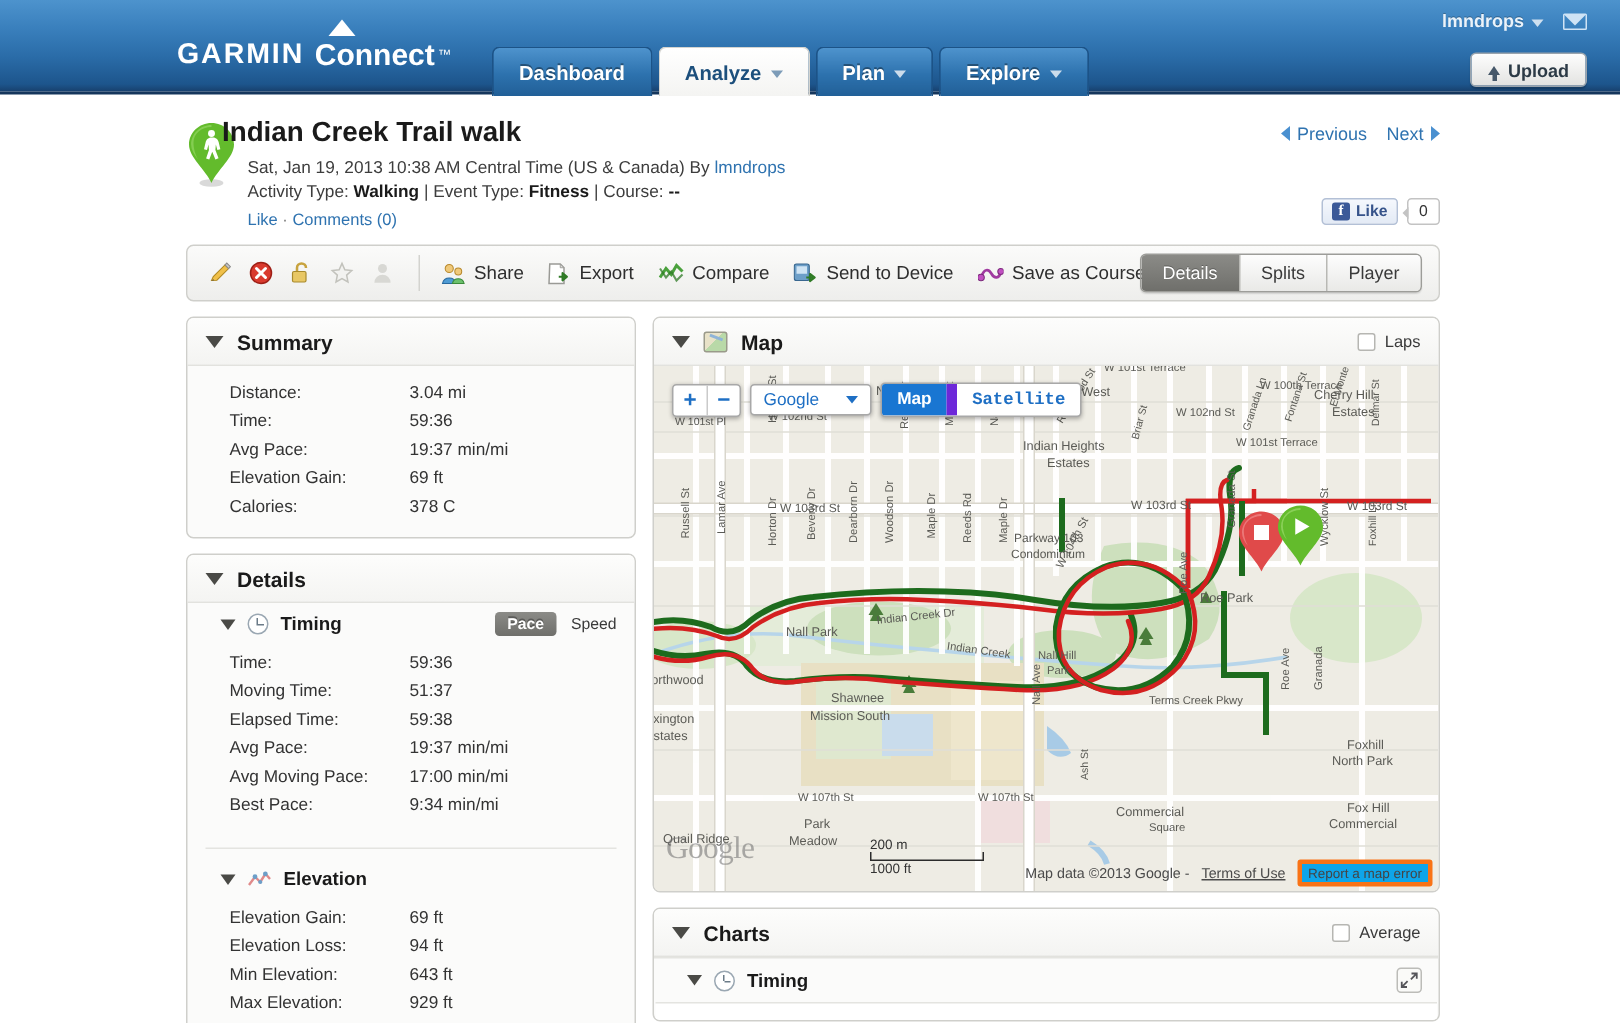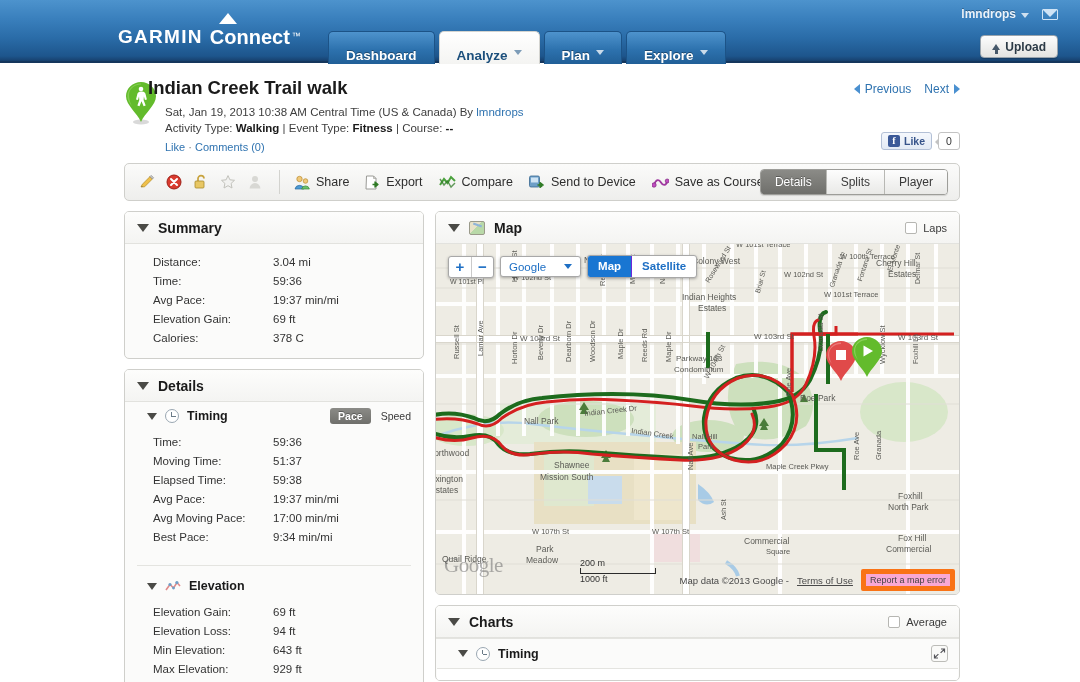--- a/index.html
+++ b/index.html
@@ -34,21 +34,21 @@
   }
   .logo-connect {
     font-size: 20px; font-weight: bold; margin-left: 7px;
     line-height: 27px; letter-spacing: 0px;
   }
   .logo-tm { font-size: 9px; margin-left: 2px; line-height: 30px; }
 
   .navtabs { position: absolute; left: 328px; top: 31px; display: flex; gap: 4px; }
   .navtab {
     height: 32px; padding: 16px 17px;
-    display: flex; align-items: flex-start; gap: 6px;
+    display: flex; align-items: center; gap: 6px;
     font-size: 13.5px; font-weight: bold; color: #ffffff;
     background: linear-gradient(to bottom, #4e93cd 0%, #2d72ae 55%, #215f97 100%);
     border: 1px solid #1c5387; border-bottom: none;
     border-radius: 5px 5px 0 0;
     text-shadow: 0 -1px 0 rgba(0,0,0,.35);
     cursor: pointer;
   }
   .navtab.active {
     background: linear-gradient(to bottom, #ffffff 0%, #f4f4f2 100%);
     color: #1c4f7c; border-color: #d4d4d0;
@@ -247,28 +247,28 @@
     font-size: 11.5px; color: #1e6fc4; cursor: pointer;
     box-shadow: 0 1px 3px rgba(0,0,0,.3);
   }
   .prov-caret { width:0;height:0;border-left:4px solid transparent;border-right:4px solid transparent;border-top:5px solid #1e6fc4; }
   .mtype-box {
     display: flex; background: #fff; border: 1px solid #a8a8a8; border-radius: 3px;
     box-shadow: 0 1px 3px rgba(0,0,0,.3); overflow: hidden;
   }
   .mtype { height: 21px; line-height: 21px; padding: 0 10px; font-size: 11.5px; color: #1e6fc4; cursor: pointer; font-weight: bold; }
   .mtype.on { background: #1976d2; color: #fff; }
-  .mtype + .mtype { border-left: 1px solid #6d28d9; }
+  .mtype + .mtype { border-left: 7px solid #6d28d9; font-family: Liberation Mono, monospace; }
 
   .map-attrib {
     position: absolute; right: 4px; bottom: 3px; z-index: 40;
     display: flex; align-items: center; gap: 8px; font-size: 9.5px; color: #4a4a4a;
   }
   .map-report {
-    background: #f9a8d4; border: 5px solid #f97316; border-radius: 2px;
+    background: #0ea5e9; border: 3px solid #f97316; border-radius: 2px;
     padding: 1px 4px; font-size: 9px; color: #444; cursor: pointer; text-align: right;
   }
   .goog-wm {
     position: absolute; left: 8px; bottom: 16px; z-index: 40;
     font-family: "Liberation Serif", serif; font-size: 21px;
     color: rgba(110,110,110,.55); letter-spacing: -0.5px;
   }
   .scalebar { position: absolute; left: 144px; bottom: 10px; z-index: 40; font-size: 9px; color: #333; }
   .scale-line { border: 1px solid #2b2b2b; border-top: none; width: 76px; height: 6px; }
 
@@ -662,21 +662,21 @@
             <div style="position: absolute; left: 318px; top: 88px; font-size: 8px; color: rgb(90, 90, 85); white-space: nowrap; font-family: &quot;Liberation Sans&quot;, sans-serif; transform-origin: 0px 0px;">W 103rd St</div>
             <div style="position: absolute; left: 462px; top: 89px; font-size: 8px; color: rgb(90, 90, 85); white-space: nowrap; font-family: &quot;Liberation Sans&quot;, sans-serif; transform-origin: 0px 0px;">W 103rd St</div>
             <div style="position: absolute; left: 240px; top: 110px; font-size: 8px; color: rgb(90, 90, 85); white-space: nowrap; font-family: &quot;Liberation Sans&quot;, sans-serif; transform-origin: 0px 0px;">Parkway 103</div>
             <div style="position: absolute; left: 238px; top: 121px; font-size: 8px; color: rgb(90, 90, 85); white-space: nowrap; font-family: &quot;Liberation Sans&quot;, sans-serif; transform-origin: 0px 0px;">Condominium</div>
             <div style="position: absolute; left: 364px; top: 149px; font-size: 8.5px; color: rgb(90, 90, 85); white-space: nowrap; font-family: &quot;Liberation Sans&quot;, sans-serif; transform-origin: 0px 0px;">Roe Park</div>
             <div style="position: absolute; left: 88px; top: 172px; font-size: 8.5px; color: rgb(90, 90, 85); white-space: nowrap; font-family: &quot;Liberation Sans&quot;, sans-serif; transform-origin: 0px 0px;">Nall Park</div>
             <div style="position: absolute; left: 148px; top: 165px; font-size: 7.5px; color: rgb(90, 90, 85); white-space: nowrap; font-family: &quot;Liberation Sans&quot;, sans-serif; transform-origin: 0px 0px; transform: rotate(-6deg);">Indian Creek Dr</div>
             <div style="position: absolute; left: 196px; top: 182px; font-size: 7.5px; color: rgb(90, 90, 85); white-space: nowrap; font-family: &quot;Liberation Sans&quot;, sans-serif; transform-origin: 0px 0px; transform: rotate(8deg);">Indian Creek</div>
             <div style="position: absolute; left: 256px; top: 188px; font-size: 7.5px; color: rgb(90, 90, 85); white-space: nowrap; font-family: &quot;Liberation Sans&quot;, sans-serif; transform-origin: 0px 0px;">Nall Hill</div>
             <div style="position: absolute; left: 262px; top: 198px; font-size: 7.5px; color: rgb(90, 90, 85); white-space: nowrap; font-family: &quot;Liberation Sans&quot;, sans-serif; transform-origin: 0px 0px;">Park</div>
-            <div style="position: absolute; left: 330px; top: 218px; font-size: 7.5px; color: rgb(90, 90, 85); white-space: nowrap; font-family: &quot;Liberation Sans&quot;, sans-serif; transform-origin: 0px 0px;">Maple Creek Pkwy</div>
+            <div style="position: absolute; left: 330px; top: 218px; font-size: 7.5px; color: rgb(90, 90, 85); white-space: nowrap; font-family: &quot;Liberation Sans&quot;, sans-serif; transform-origin: 0px 0px;">Terms Creek Pkwy</div>
             <div style="position: absolute; left: 118px; top: 216px; font-size: 8.5px; color: rgb(90, 90, 85); white-space: nowrap; font-family: &quot;Liberation Sans&quot;, sans-serif; transform-origin: 0px 0px;">Shawnee</div>
             <div style="position: absolute; left: 104px; top: 228px; font-size: 8.5px; color: rgb(90, 90, 85); white-space: nowrap; font-family: &quot;Liberation Sans&quot;, sans-serif; transform-origin: 0px 0px;">Mission South</div>
             <div style="position: absolute; left: -8px; top: 204px; font-size: 8.5px; color: rgb(90, 90, 85); white-space: nowrap; font-family: &quot;Liberation Sans&quot;, sans-serif; transform-origin: 0px 0px;">Northwood</div>
             <div style="position: absolute; left: -10px; top: 230px; font-size: 8.5px; color: rgb(90, 90, 85); white-space: nowrap; font-family: &quot;Liberation Sans&quot;, sans-serif; transform-origin: 0px 0px;">Lexington</div>
             <div style="position: absolute; left: -6px; top: 241px; font-size: 8.5px; color: rgb(90, 90, 85); white-space: nowrap; font-family: &quot;Liberation Sans&quot;, sans-serif; transform-origin: 0px 0px;">Estates</div>
             <div style="position: absolute; left: 96px; top: 283px; font-size: 7.5px; color: rgb(90, 90, 85); white-space: nowrap; font-family: &quot;Liberation Sans&quot;, sans-serif; transform-origin: 0px 0px;">W 107th St</div>
             <div style="position: absolute; left: 216px; top: 283px; font-size: 7.5px; color: rgb(90, 90, 85); white-space: nowrap; font-family: &quot;Liberation Sans&quot;, sans-serif; transform-origin: 0px 0px;">W 107th St</div>
             <div style="position: absolute; left: 308px; top: 292px; font-size: 8.5px; color: rgb(90, 90, 85); white-space: nowrap; font-family: &quot;Liberation Sans&quot;, sans-serif; transform-origin: 0px 0px;">Commercial</div>
             <div style="position: absolute; left: 330px; top: 303px; font-size: 7.5px; color: rgb(90, 90, 85); white-space: nowrap; font-family: &quot;Liberation Sans&quot;, sans-serif; transform-origin: 0px 0px;">Square</div>
             <div style="position: absolute; left: 462px; top: 247px; font-size: 8.5px; color: rgb(90, 90, 85); white-space: nowrap; font-family: &quot;Liberation Sans&quot;, sans-serif; transform-origin: 0px 0px;">Foxhill</div>

